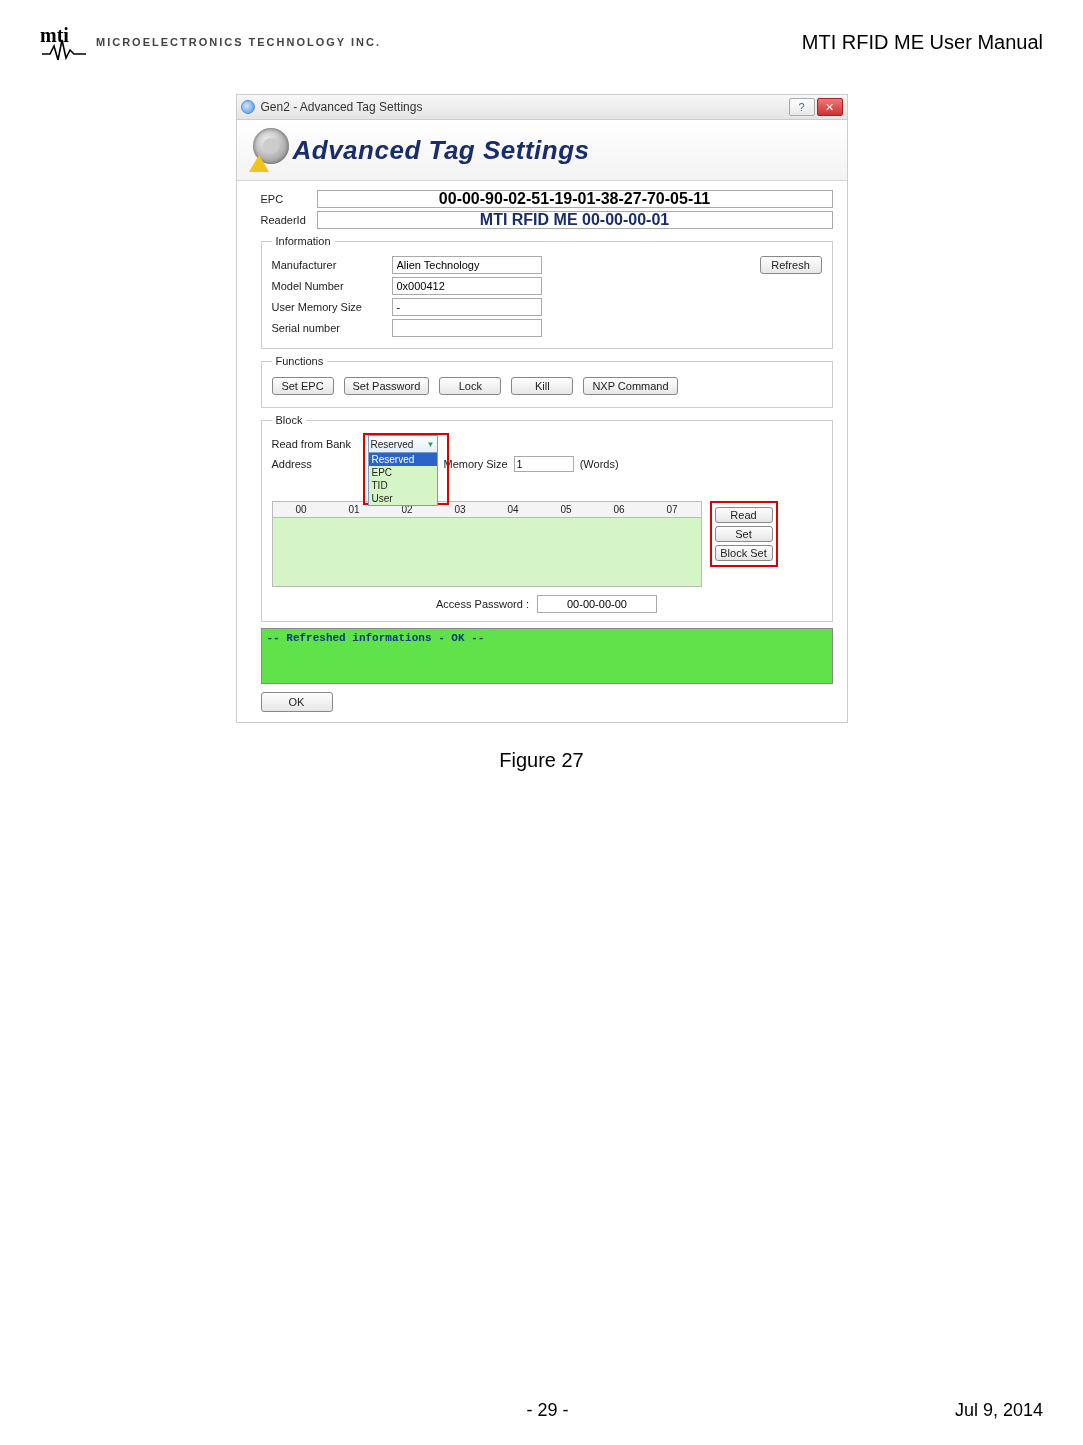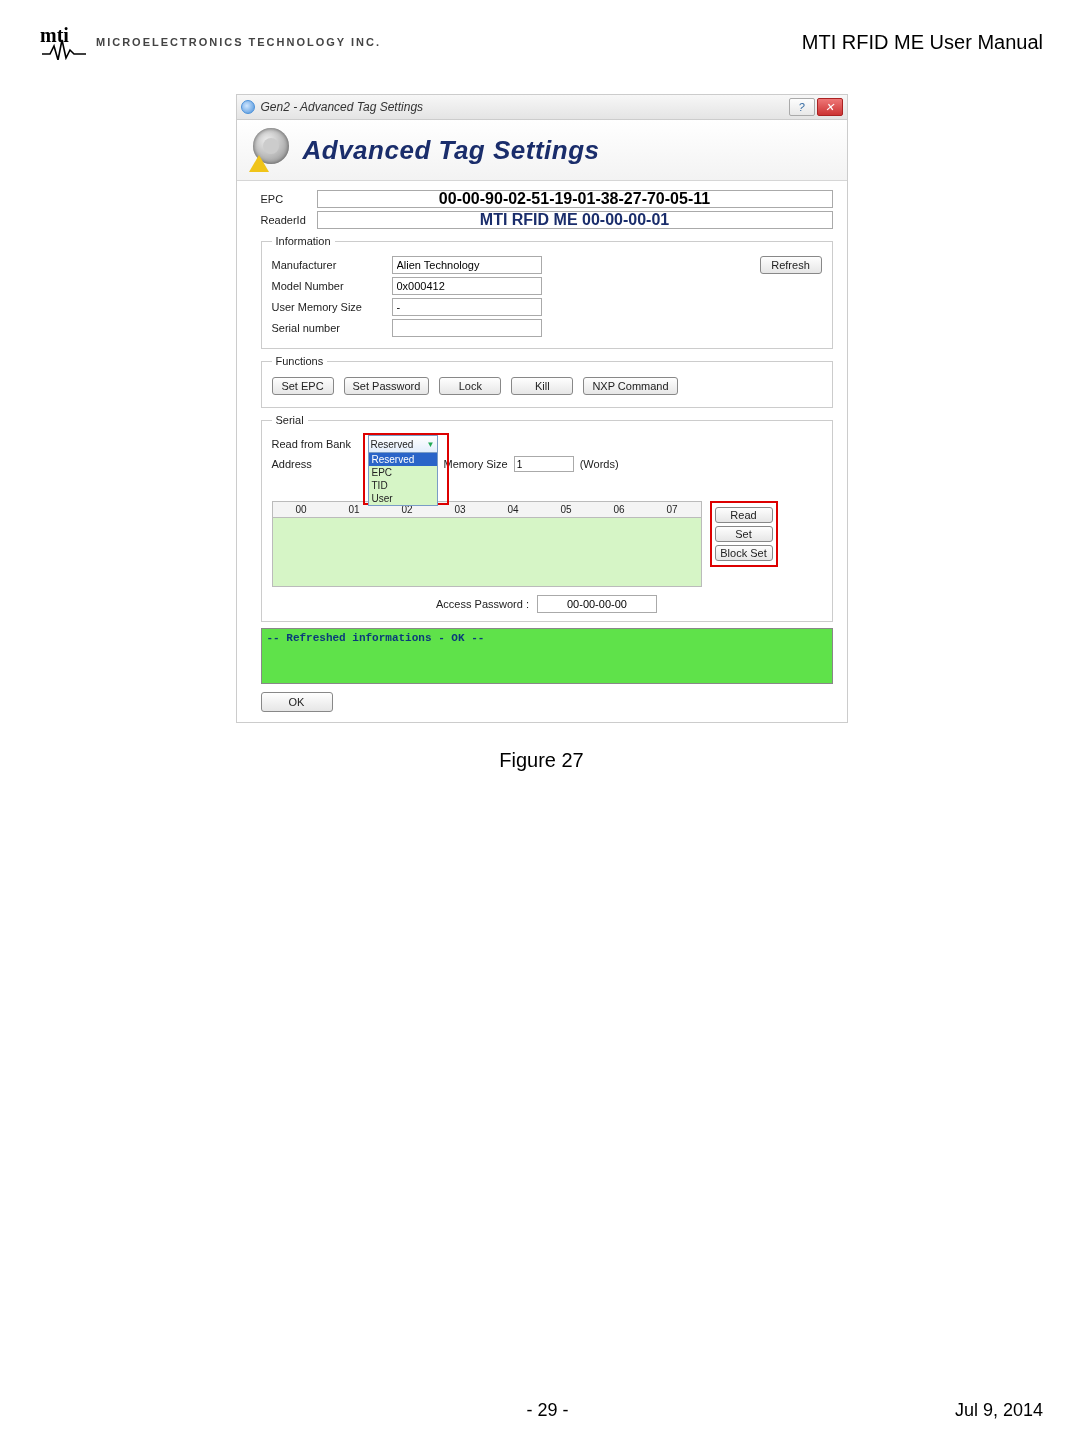--- a/index.html
+++ b/index.html
@@ -44,21 +44,20 @@
   .win {
     background: #fff;
   }
   .titlebar {
     background: linear-gradient(#f7f7f7, #e4e4e4);
     border-bottom: 1px solid #ccc;
     display: flex;
     align-items: center;
     padding: 3px 4px;
     font-size: 12px;
-    font-style: italic;
   }
   .titlebar-icon {
     width: 14px; height: 14px;
     border: 1px solid #4a90d9;
     border-radius: 50%;
     margin-right: 6px;
     background: radial-gradient(circle at 40% 40%, #cfe6ff, #4a90d9);
   }
   .titlebar-text { flex: 1; color: #333; }
   .win-btn {
@@ -72,21 +71,21 @@
   }
   .win-btn.help { color:#3a6ea5; }
   .win-btn.close {
     background: linear-gradient(#e77,#c33);
     color:#fff; border-color:#a22;
   }
   .banner {
     background: linear-gradient(#fff,#f3f3f3);
     border-bottom: 1px solid #d6d6d6;
     padding: 8px 12px;
-    display:flex; align-items:center; gap:10px;
+    display:flex; align-items:center; 
   }
   .banner-icon {
     width: 44px; height: 44px;
     position: relative;
   }
   .gear {
     position:absolute; width:36px; height:36px;
     border-radius:50%;
     background: radial-gradient(circle at 40% 35%, #eee, #888);
     top:0; left:4px;
@@ -310,21 +309,21 @@
         <div class="btns-row">
           <div class="btn">Set EPC</div>
           <div class="btn">Set Password</div>
           <div class="btn">Lock</div>
           <div class="btn">Kill</div>
           <div class="btn">NXP Command</div>
         </div>
       </fieldset>
 
       <fieldset>
-        <legend>Serial</legend>
+        <legend>Block</legend>
 
         <div class="info-row" style="position:relative">
           <div class="mem-label">Read from Bank</div>
           <div class="dropdown-wrap">
             <div class="red-box1"></div>
             <div class="dropdown-sel">
               <span>Reserved</span>
               <span class="arrow">▼</span>
             </div>
             <div class="dropdown-list">

